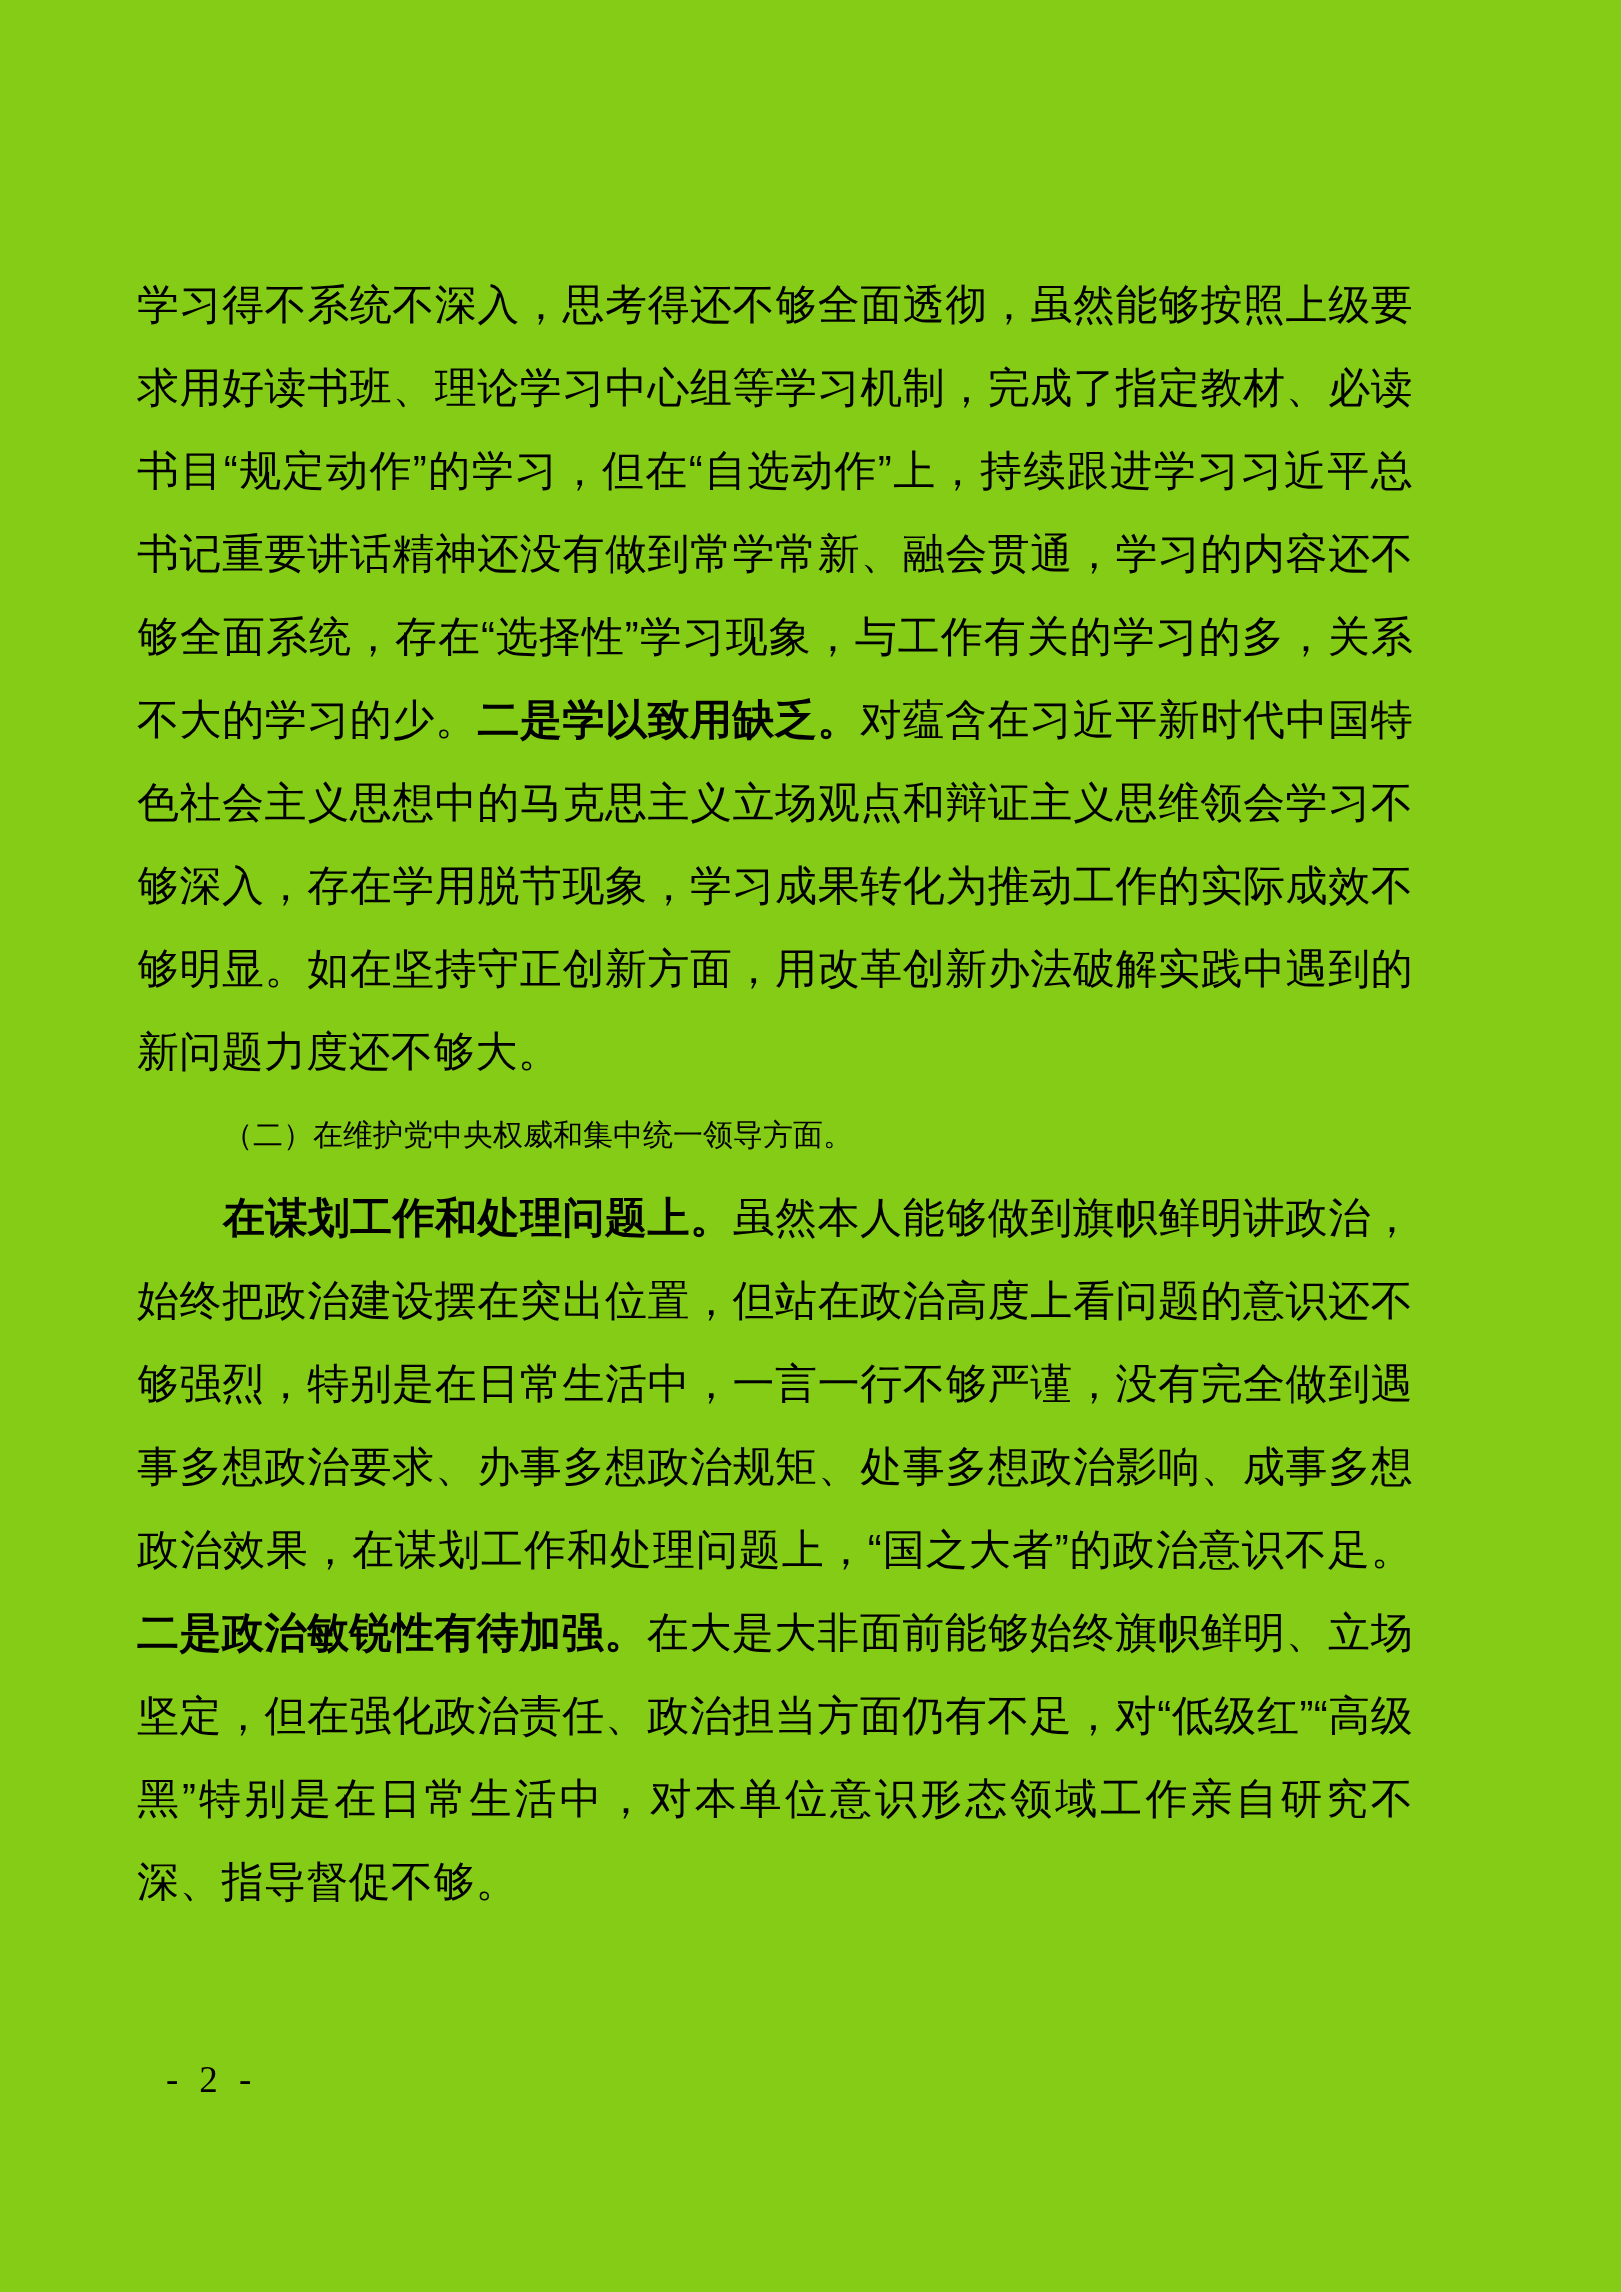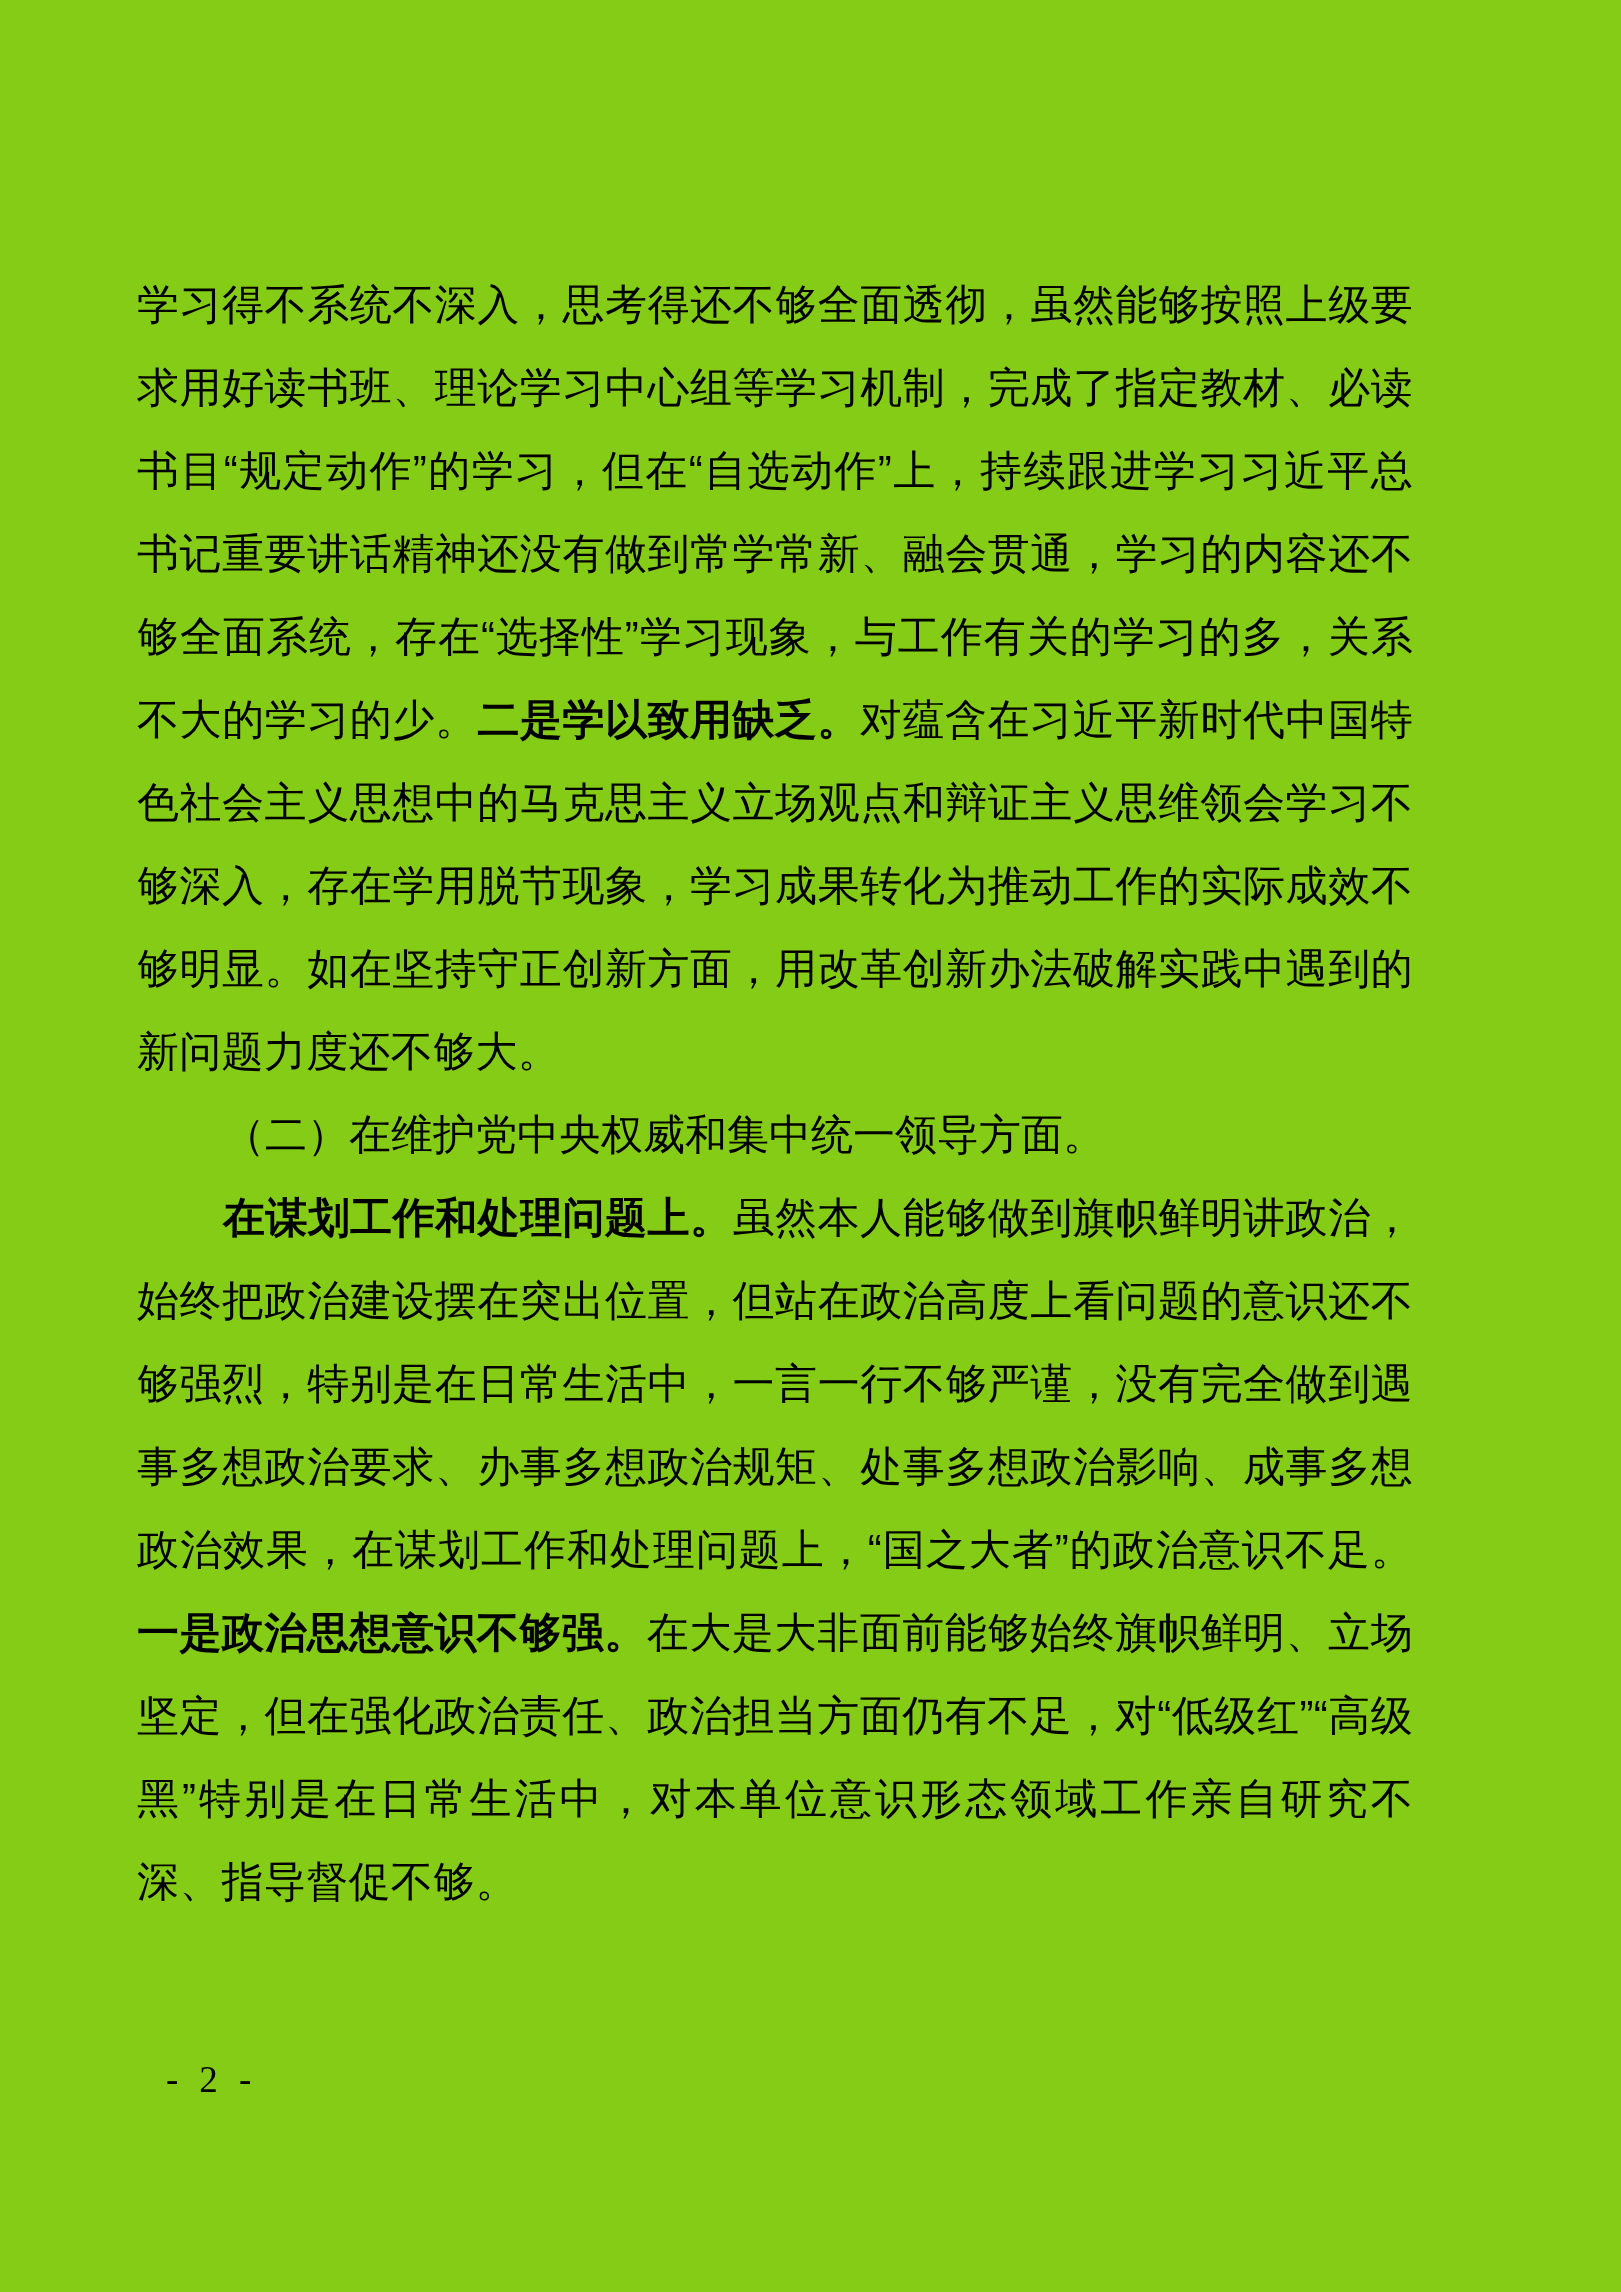--- a/index.html
+++ b/index.html
@@ -44,21 +44,21 @@
     text-indent: 86px;
   }
 
   .bold {
     font-weight: 700;
     letter-spacing: 0.2px;
   }
 
   .section-heading {
     font-family: "Liberation Sans", "DejaVu Sans", sans-serif;
-    font-size: 42px;
+    font-size: 30px;
     line-height: 83px;
     color: #000000;
     text-indent: 86px;
     text-align: left;
     margin: 0;
     word-break: break-all;
   }
 
   .page-footer {
     position: absolute;
@@ -79,21 +79,21 @@
 </style>
 </head>
 <body>
 
 <div class="page">
 
   <div class="page-body">
 
   <p class="para"><span>学习得不系统不深入，思考得还不够全面透彻，虽然能够按照上级要求用好读书班、理论学习中心组等学习机制，完成了指定教材、必读书目“规定动作”的学习，但在“自选动作”上，持续跟进学习习近平总书记重要讲话精神还没有做到常学常新、融会贯通，学习的内容还不够全面系统，存在“选择性”学习现象，与工作有关的学习的多，关系不大的学习的少。</span><span class="bold">二是学以致用缺乏。</span><span>对蕴含在习近平新时代中国特色社会主义思想中的马克思主义立场观点和辩证主义思维领会学习不够深入，存在学用脱节现象，学习成果转化为推动工作的实际成效不够明显。如在坚持守正创新方面，用改革创新办法破解实践中遇到的新问题力度还不够大。</span></p>
       <p class="section-heading"><span>（二）在维护党中央权威和集中统一领导方面。</span></p>
-      <p class="para indent"><span class="bold">在谋划工作和处理问题上。</span><span>虽然本人能够做到旗帜鲜明讲政治，始终把政治建设摆在突出位置，但站在政治高度上看问题的意识还不够强烈，特别是在日常生活中，一言一行不够严谨，没有完全做到遇事多想政治要求、办事多想政治规矩、处事多想政治影响、成事多想政治效果，在谋划工作和处理问题上，“国之大者”的政治意识不足。</span><span class="bold">一是政治思想意识不够强。</span><span>在大是大非面前能够始终旗帜鲜明、立场坚定，但在强化政治责任、政治担当方面仍有不足，对“低级红”“高级黑”特别是在日常生活中，对本单位意识形态领域工作亲自研究不深、指导督促不够。</span></p>
+      <p class="para indent"><span class="bold">在谋划工作和处理问题上。</span><span>虽然本人能够做到旗帜鲜明讲政治，始终把政治建设摆在突出位置，但站在政治高度上看问题的意识还不够强烈，特别是在日常生活中，一言一行不够严谨，没有完全做到遇事多想政治要求、办事多想政治规矩、处事多想政治影响、成事多想政治效果，在谋划工作和处理问题上，“国之大者”的政治意识不足。</span><span class="bold">二是政治敏锐性有待加强。</span><span>在大是大非面前能够始终旗帜鲜明、立场坚定，但在强化政治责任、政治担当方面仍有不足，对“低级红”“高级黑”特别是在日常生活中，对本单位意识形态领域工作亲自研究不深、指导督促不够。</span></p>
     </div>
 
   <div class="page-footer">
     <span class="page-number">- 2 -</span>
   </div>
 
 </div>
 
 
 </body></html>

